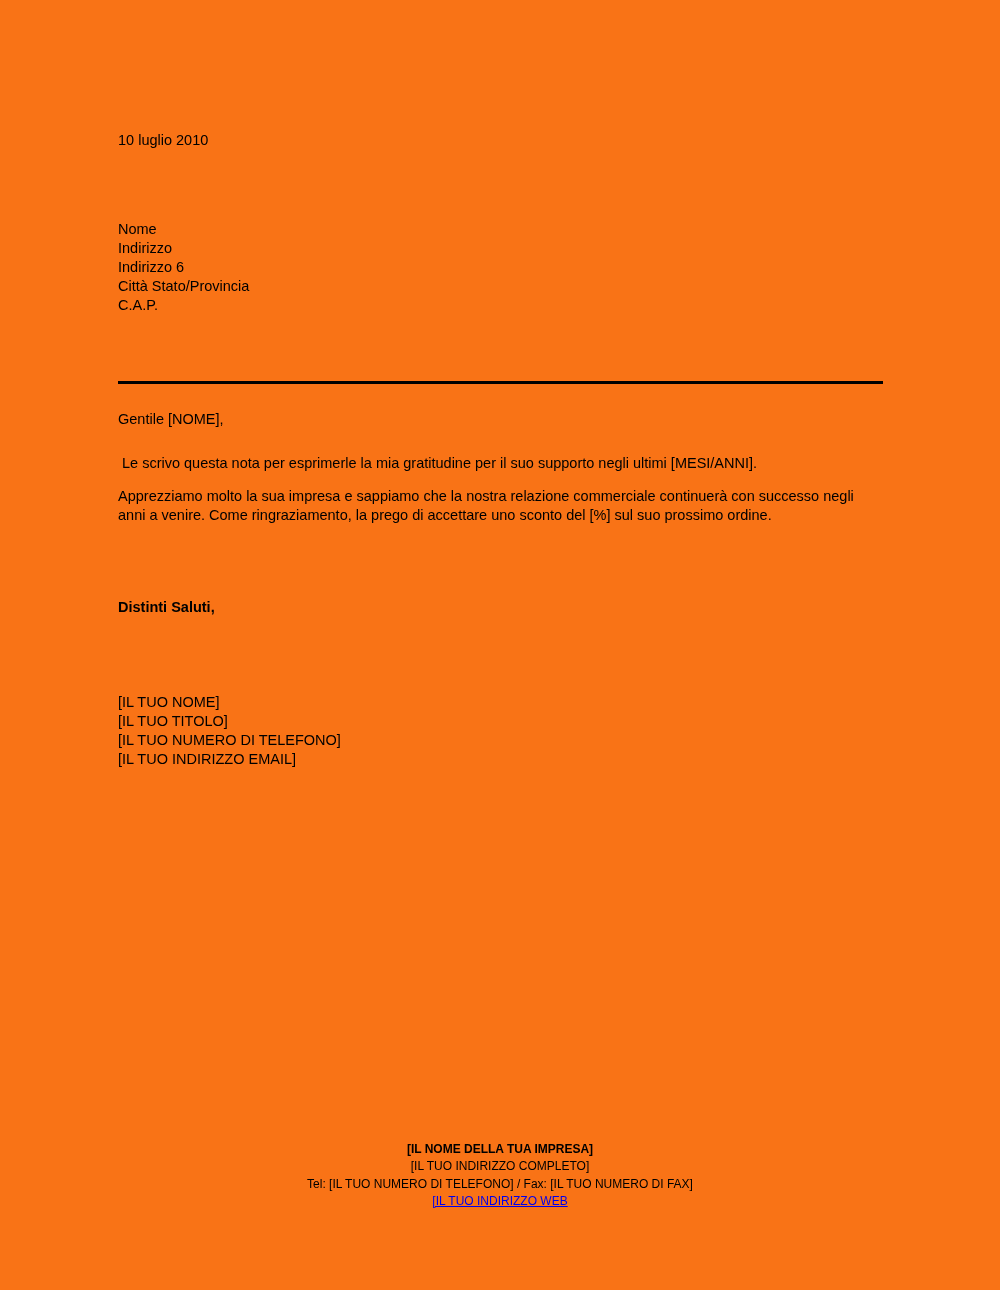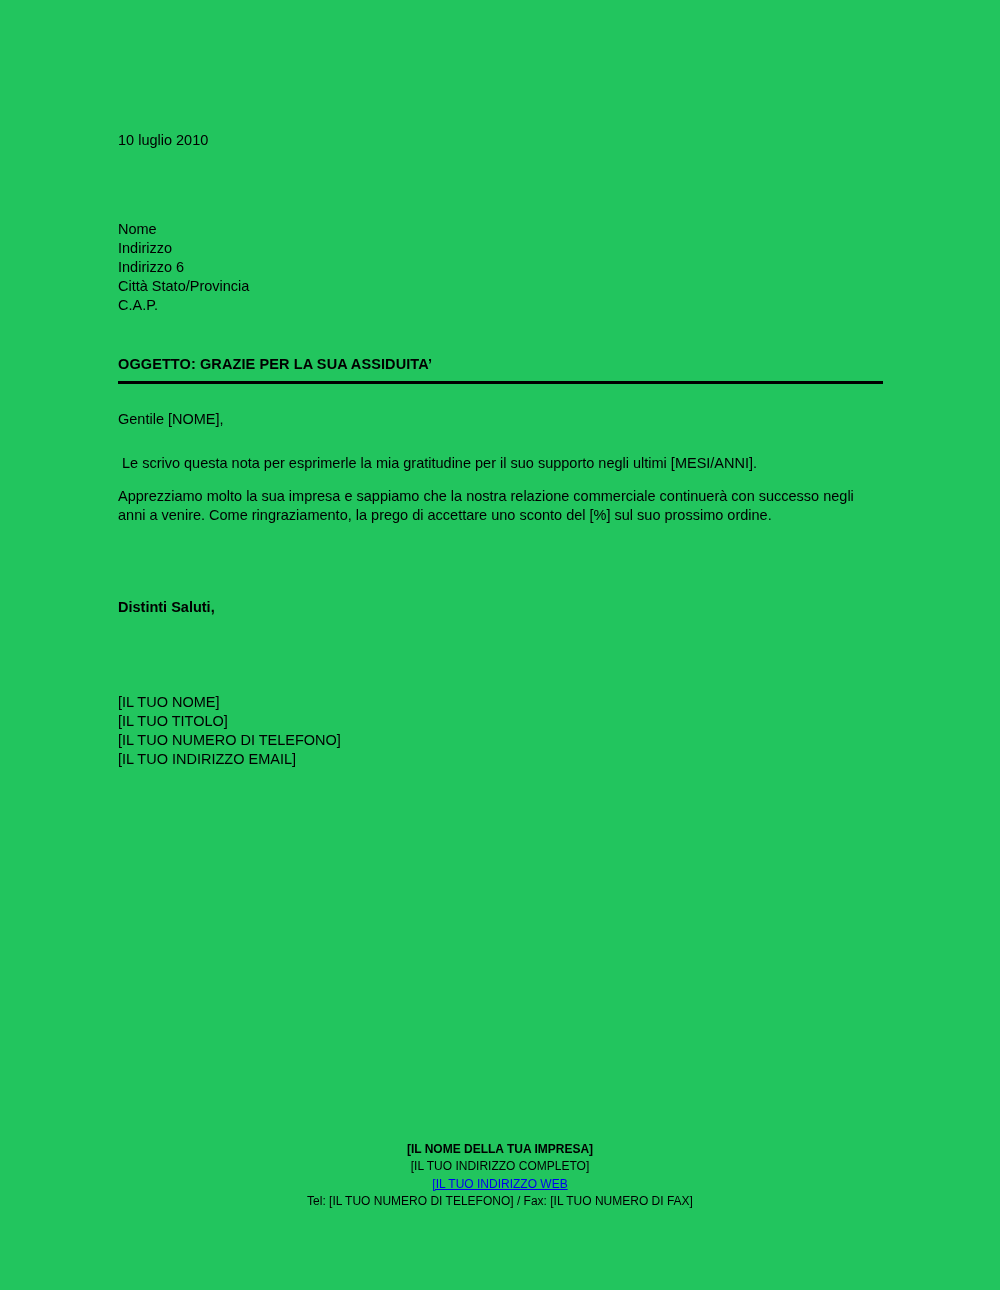--- a/index.html
+++ b/index.html
@@ -4,21 +4,21 @@
 <style>
   html, body {
     margin: 0;
     padding: 0;
     background: #ffffff;
   }
   .page {
     position: relative;
     width: 1000px;
     height: 1290px;
-    background: #22c55e;
+    background: #f97316;
     font-family: "Liberation Sans", sans-serif;
     font-size: 14.5px;
     line-height: 19px;
     color: #000000;
   }
   .abs { position: absolute; }
   .date-line       { left: 118px; top: 131px; }
   .recipient-block { left: 118px; top: 220px; }
   .subject-line    { left: 118px; top: 355px; font-weight: bold; letter-spacing: 0.1px; }
   .subject-rule    { left: 118px; top: 381px; width: 765px; height: 3px; background: #000000; }
@@ -49,21 +49,20 @@
   <div class="abs date-line">10 luglio 2010</div>
 
   <div class="abs recipient-block">
     <div>Nome</div>
     <div>Indirizzo</div>
     <div>Indirizzo 6</div>
     <div>Città Stato/Provincia</div>
     <div>C.A.P.</div>
   </div>
 
-  <div class="abs subject-line">OGGETTO: GRAZIE PER LA SUA ASSIDUITA’</div>
 
   <div class="abs subject-rule" style="background: rgb(0, 0, 0);"></div>
 
   <div class="abs salutation">Gentile [NOME],</div>
 
   <p class="abs para-1">Le scrivo questa nota per esprimerle la mia gratitudine per il suo supporto negli ultimi [MESI/ANNI].</p>
 
   <p class="abs para-2">Apprezziamo molto la sua impresa e sappiamo che la nostra relazione commerciale continuerà con successo negli anni a venire. Come ringraziamento, la prego di accettare uno sconto del [%] sul suo prossimo ordine.</p>
 
   <div class="abs closing">Distinti Saluti,</div>
@@ -71,19 +70,19 @@
   <div class="abs signature-block">
     <div>[IL TUO NOME]</div>
     <div>[IL TUO TITOLO]</div>
     <div>[IL TUO NUMERO DI TELEFONO]</div>
     <div>[IL TUO INDIRIZZO EMAIL]</div>
   </div>
 
   <div class="abs footer-block">
     <div class="footer-company">[IL NOME DELLA TUA IMPRESA]</div>
     <div>[IL TUO INDIRIZZO COMPLETO]</div>
+    <div>Tel: [IL TUO NUMERO DI TELEFONO] / Fax: [IL TUO NUMERO DI FAX]</div>
     <div>
       <a class="footer-link" style="color: rgb(0, 0, 238);">[IL TUO INDIRIZZO WEB</a>
     </div>
-    <div>Tel: [IL TUO NUMERO DI TELEFONO] / Fax: [IL TUO NUMERO DI FAX]</div>
   </div>
 
 </div>
 
 </body></html>

